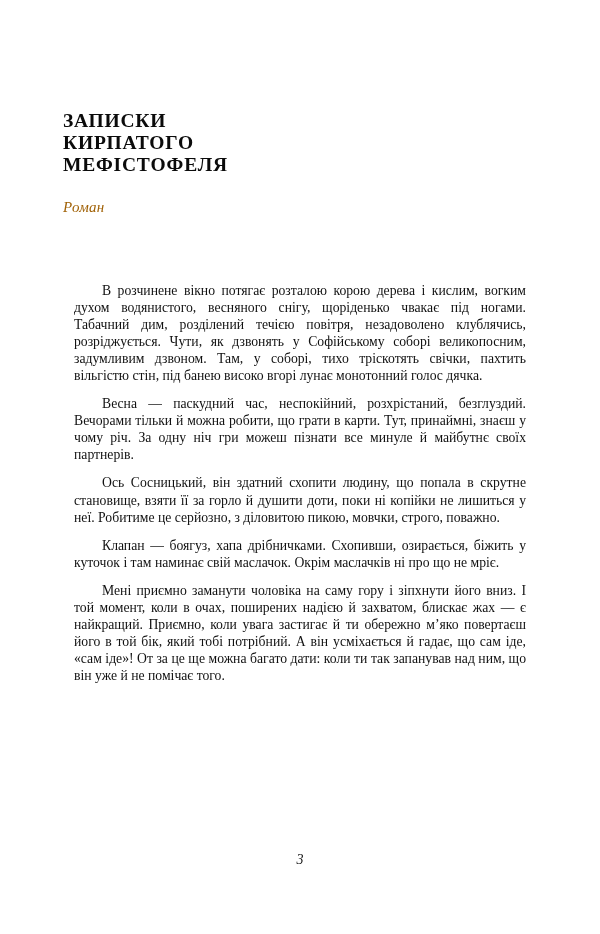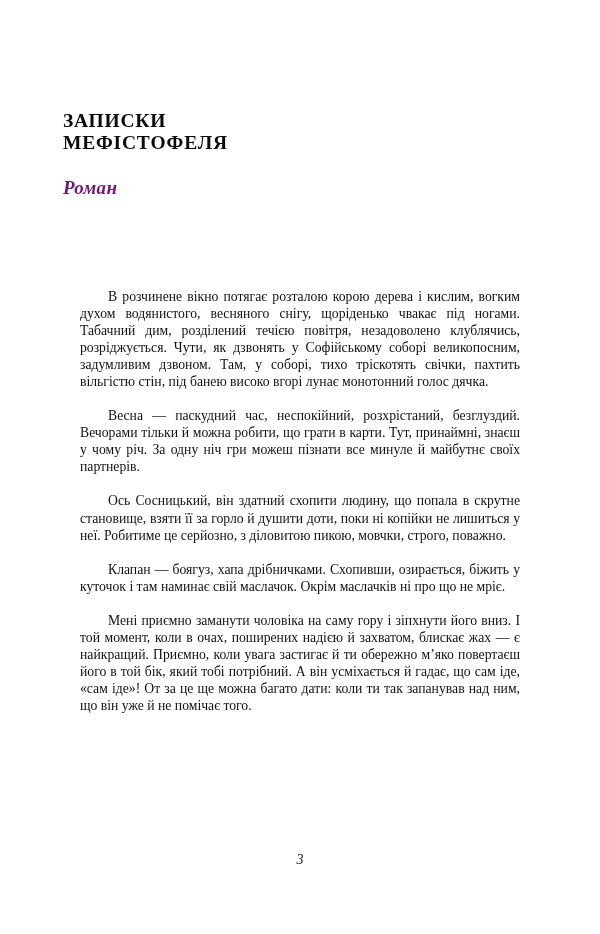--- a/index.html
+++ b/index.html
@@ -48,43 +48,43 @@
   }
 
   .book-title .tline {
     display: block;
     white-space: nowrap;
   }
 
   .subtitle {
     margin: 0;
     padding-top: 23px;
-    font-size: 19px;
+    font-size: 15px;
     font-style: italic;
-    font-weight: bold;
-    color: #701a75;
+    font-weight: normal;
+    color: #a16207;
     letter-spacing: 0.3px;
   }
 
   
   .body-text {
     position: absolute;
     left: 63px;
     top: 271px;
     width: 474px;
     font-size: 13.7px;
     line-height: 17.05px;
     text-align: justify;
     text-justify: inter-word;
     color: #111111;
     hyphens: manual;
   }
 
   .body-text p {
-    margin: 17px;
+    margin: 11px;
     text-indent: 28px;
     text-align: justify;
   }
 
   .body-text p:last-child {
     text-align: justify;
   }
 
   
   .folio {
@@ -99,20 +99,21 @@
   }
 </style>
 </head>
 <body>
 
 <div class="page">
 
   <div class="title-block">
     <h1 class="book-title">
       <span class="tline">ЗАПИСКИ</span>
+      <span class="tline">КИРПАТОГО</span>
       <span class="tline">МЕФІСТОФЕЛЯ</span>
     </h1>
     <p class="subtitle">Роман</p>
   </div>
 
   <div class="body-text">
     <p>В розчинене вікно потягає розталою корою дерева і кислим, вогким духом водянистого, весняного снігу, щоріденько чвакає під ногами. Табачний дим, розділений течією повітря, незадоволено клублячись, розріджується. Чути, як дзвонять у Софійському соборі великопосним, задумливим дзвоном. Там, у соборі, тихо тріскотять свічки, пахтить вільгістю стін, під банею високо вгорі лунає монотонний голос дячка.</p>
     <p>Весна — паскудний час, неспокійний, розхрістаний, безглуздий. Вечорами тільки й можна робити, що грати в карти. Тут, принаймні, знаєш у чому річ. За одну ніч гри можеш пізнати все минуле й майбутнє своїх партнерів.</p>
     <p>Ось Сосницький, він здатний схопити людину, що попала в скрутне становище, взяти її за горло й душити доти, поки ні копійки не лишиться у неї. Робитиме це серйозно, з діловитою пикою, мовчки, строго, поважно.</p>
     <p>Клапан — боягуз, хапа дрібничками. Схопивши, озирається, біжить у куточок і там наминає свій маслачок. Окрім маслачків ні про що не мріє.</p>

